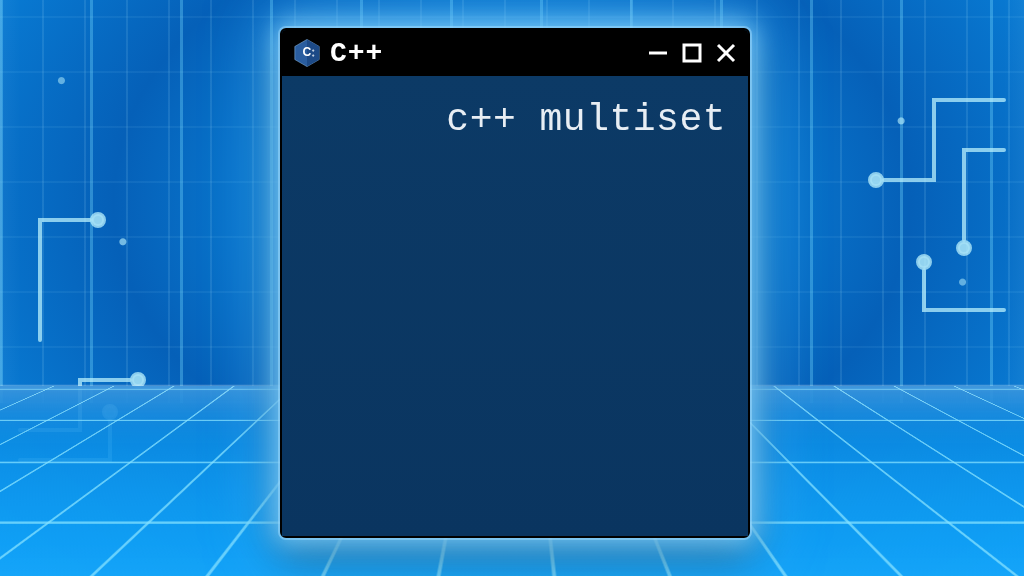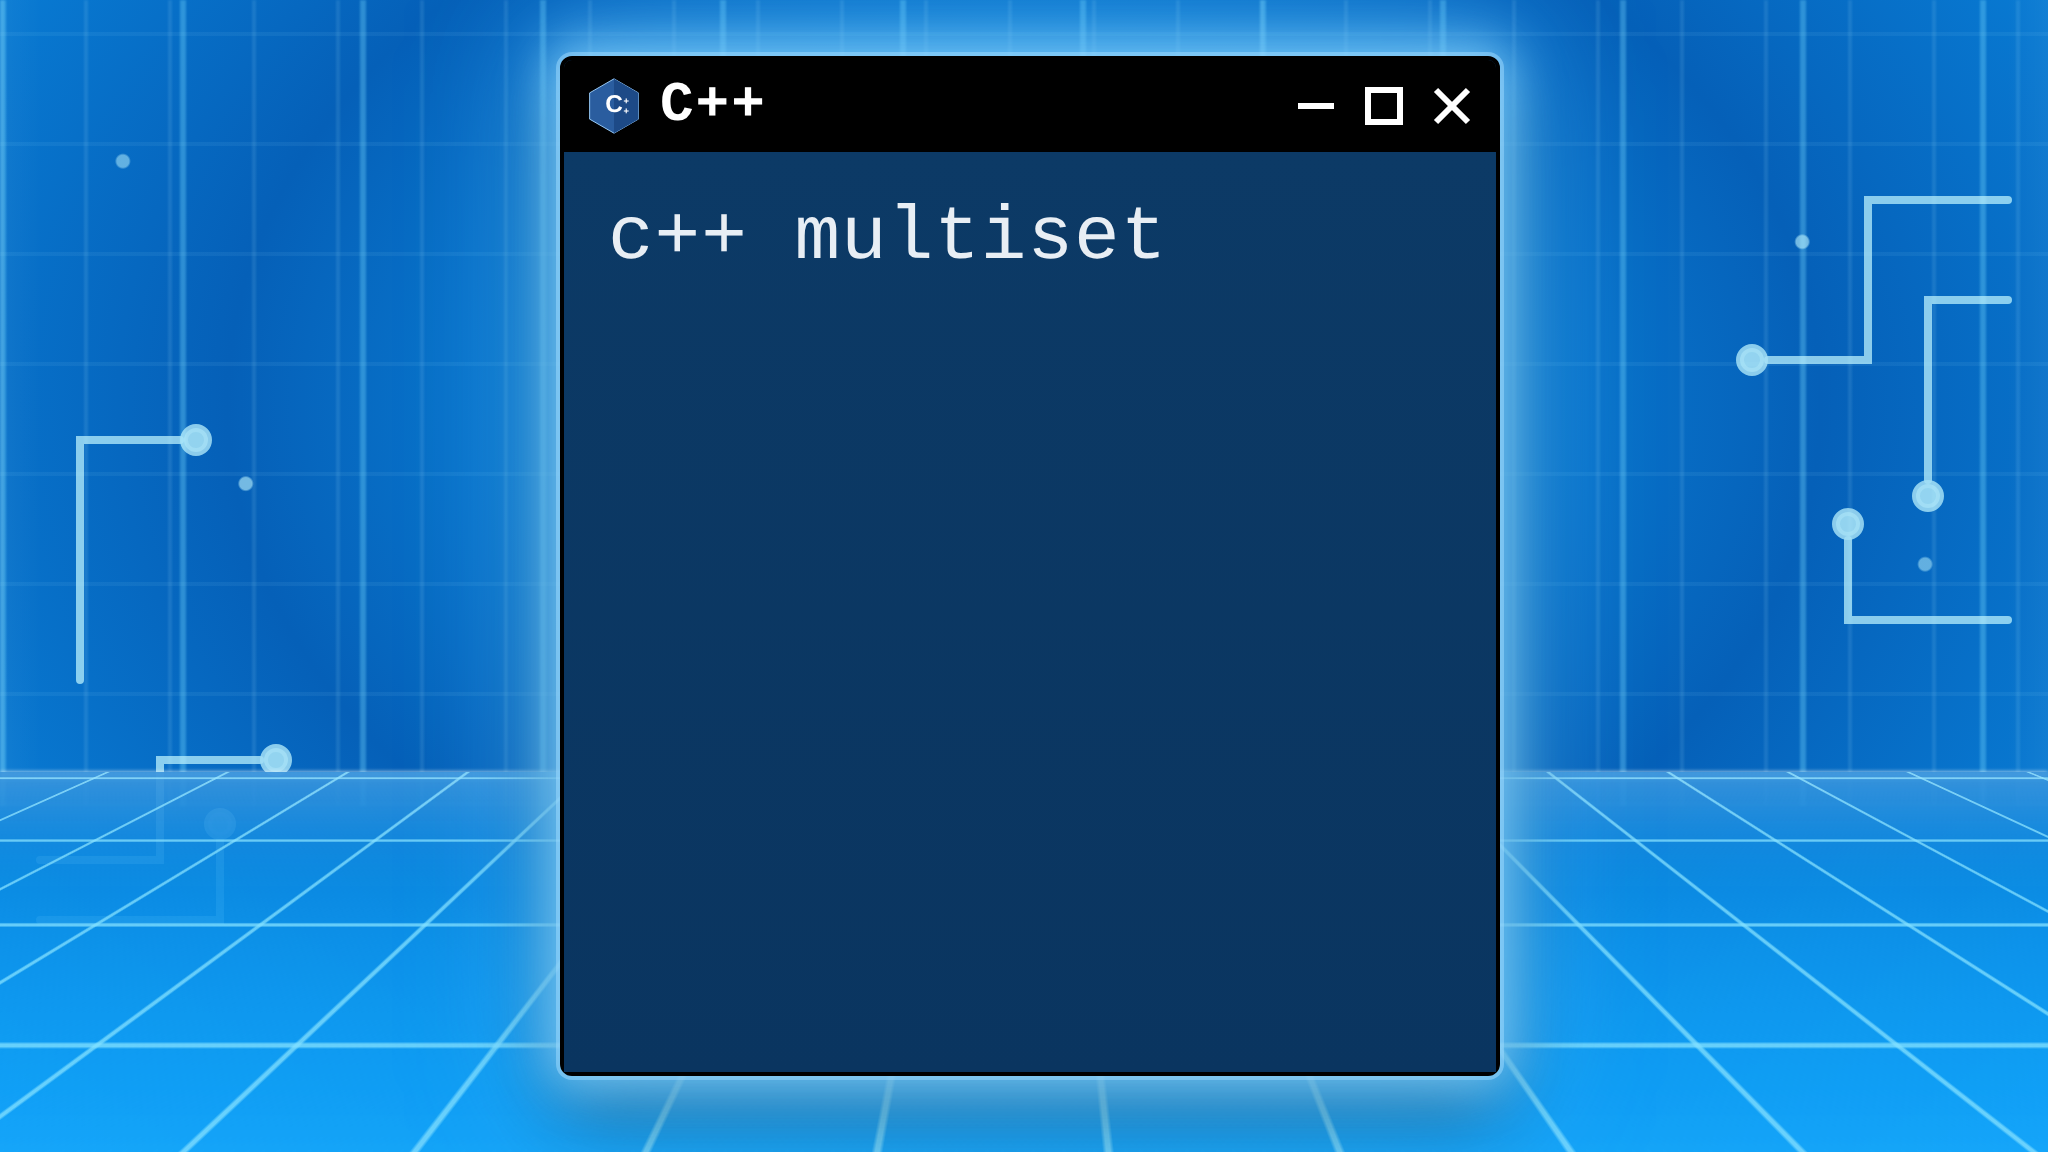--- a/index.html
+++ b/index.html
@@ -155,20 +155,21 @@
     .content {
       padding: 22px 22px;
       background: linear-gradient(180deg, #0c3a66 0%, #0a3560 100%);
       height: calc(100% - 46px);
     }
     .line {
       color: #e8eef4;
       font-family: 'Consolas','Courier New',monospace;
       font-size: 38px;
       letter-spacing: 0.5px;
+      text-align: right;
     }
   </style>
 </head>
 <body>
 
 <div class="background">
   <div class="wall"></div>
   <div class="circuit-left">
     <svg viewBox="0 0 260 300">
       <g stroke="rgba(190,245,255,0.85)" stroke-width="4" fill="none" stroke-linecap="round">

